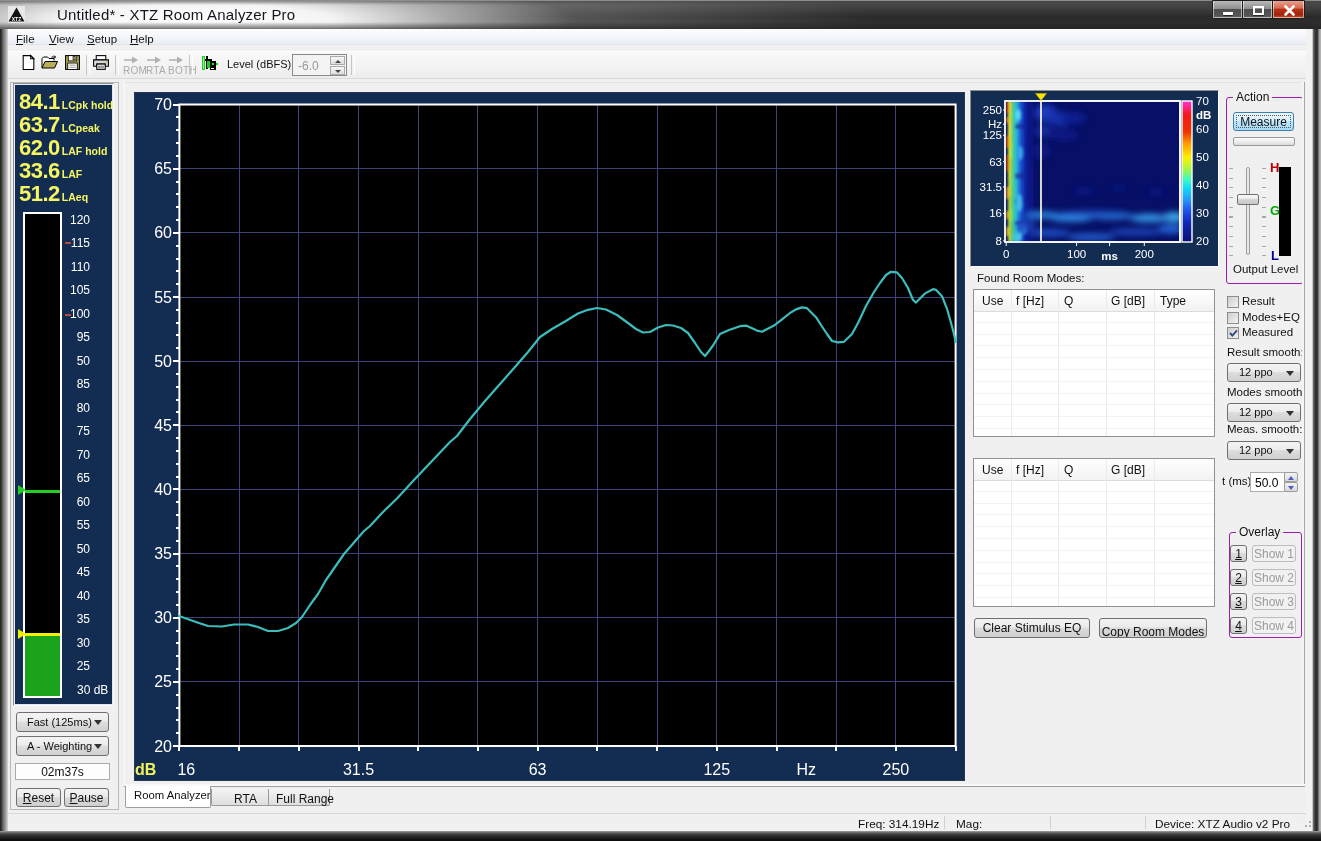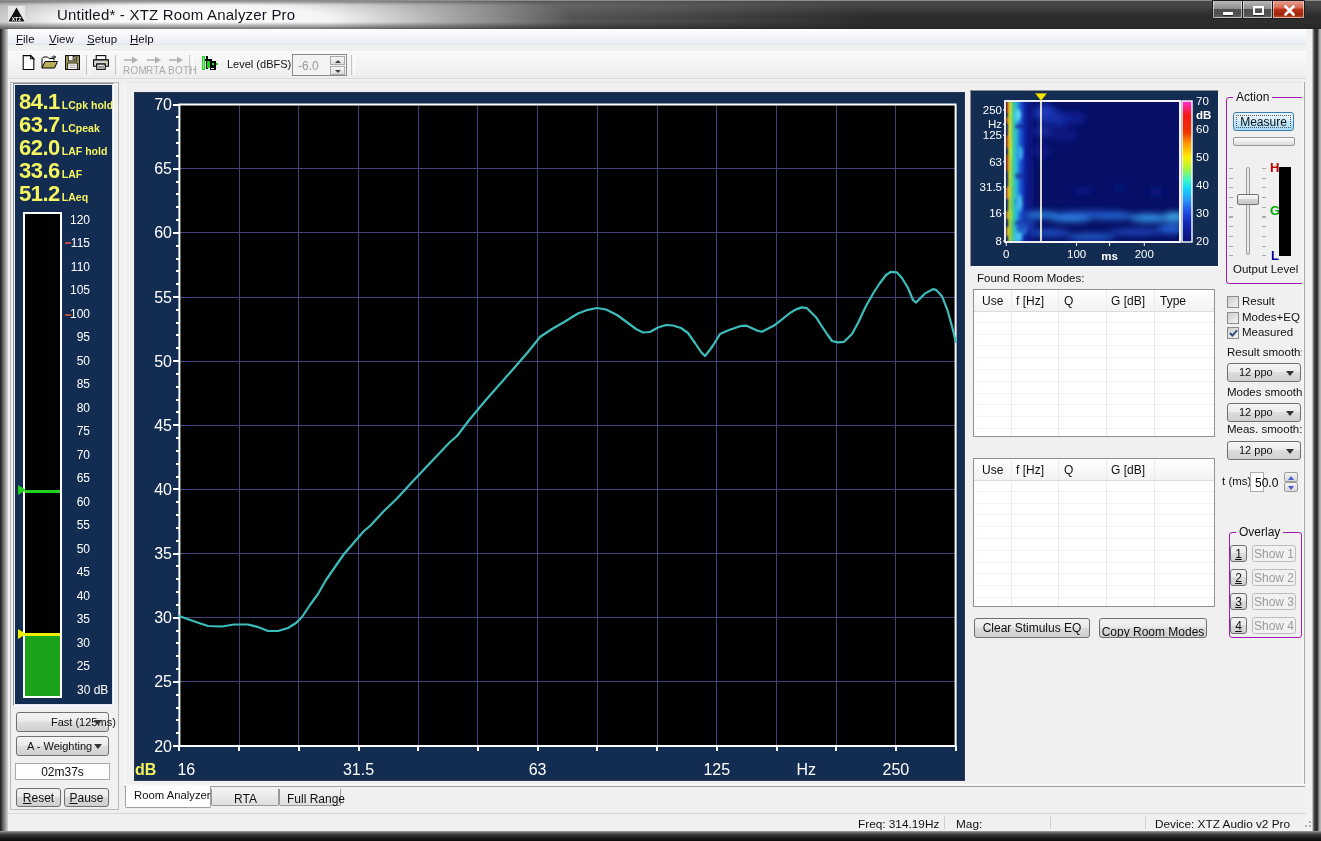--- a/index.html
+++ b/index.html
@@ -254,21 +254,21 @@
         <div class="mlabel" style="top:458px;">50</div>
         <div class="mlabel" style="top:481px;">45</div>
         <div class="mlabel" style="top:505px;">40</div>
         <div class="mlabel" style="top:528px;">35</div>
         <div class="mlabel" style="top:552px;">30</div>
         <div class="mlabel" style="top:575px;">25</div>
         <div class="mlabel" style="top:599px;left:63px;width:46px;text-align:left;">30 dB</div>
       </div>
     </div>
     <div class="combo" style="left:5px;top:629px;width:93px;height:20px;">
-        <span style="position:absolute;left:10px;top:3px;margin-left:24px;">Fast (125ms)</span>
+        <span style="position:absolute;left:10px;top:3px;">Fast (125ms)</span>
         <span class="arr"></span>
       </div>
     <div class="combo" style="left:5px;top:653px;width:93px;height:20px;">
         <span style="position:absolute;left:10px;top:3px;">A - Weighting</span>
         <span class="arr"></span>
       </div>
     <div class="sunken" style="left:4px;top:680px;width:95px;height:17px;font-size:12px;text-align:center;color:#111;padding-top:1px;">02m37s</div>
     <div class="btn" style="left:5px;top:705px;width:45px;height:19px;padding-top:2px;"><u>R</u>eset</div>
     <div class="btn" style="left:53px;top:705px;width:45px;height:19px;padding-top:2px;"><u>P</u>ause</div>
   </div>
@@ -590,21 +590,21 @@
         <span style="position:absolute;left:11px;top:2px;">12 ppo</span>
         <span class="arr"></span>
       </div>
     <div class="abs lbl" style="left:1227px;top:423px;">Meas. smooth:</div>
     <div class="combo" style="left:1227px;top:441px;width:74px;height:19px;">
         <span style="position:absolute;left:11px;top:2px;">12 ppo</span>
         <span class="arr"></span>
       </div>
 
     <div class="abs lbl" style="left:1222px;top:475px;">t (ms)</div>
-    <div class="sunken" style="left:1250px;top:472px;width:14px;height:20px;background:#fff;">
+    <div class="sunken" style="left:1250px;top:472px;width:35px;height:20px;background:#fff;">
         <span style="position:absolute;left:4px;top:3px;font-size:12px;">50.0</span>
       </div>
     <div class="abs spinbtn" style="left:1284px;top:472px;height:10px;">
         <span class="spup"></span>
       </div>
     <div class="abs spinbtn" style="left:1284px;top:482px;height:10px;">
         <span class="spdn"></span>
       </div>
 
     <div class="gbox" style="left:1229px;top:532px;width:73px;height:106px;">
@@ -626,21 +626,21 @@
     <div class="abs" style="left:1302px;top:82px;width:2px;height:705px;background:#f5f5f5;"></div>
     <div class="abs" style="left:124px;top:82px;width:1px;height:704px;background:#fafafa;"></div>
     <div class="abs" style="left:124px;top:784px;width:1181px;height:2px;background:#f8f8f8;"></div>
     <div class="abs" style="left:124px;top:786px;width:1181px;height:1px;background:#9f9f9f;"></div>
     <div class="abs tab tabactive" style="left:125px;top:786px;width:86px;height:22px;">
         <span style="left:8px;font-size:11.3px;">Room Analyzer</span>
       </div>
     <div class="abs tab" style="left:211px;top:789px;width:68px;height:17px;">
         <span style="left:22px;">RTA</span>
       </div>
-    <div class="abs tab" style="left:279px;top:789px;width:62px;height:17px;padding-left:24px;">
+    <div class="abs tab" style="left:268px;top:789px;width:62px;height:17px;padding-left:24px;">
         <span style="left:7px;">Full Range</span>
       </div>
     <div class="abs" id="statusbar">
       <div class="abs slbl" style="left:850px;">Freq: 314.19Hz</div>
       <div class="abs slbl" style="left:948px;">Mag:</div>
       <div class="abs slbl" style="left:1147px;">Device: XTZ Audio v2 Pro</div>
       <div class="ssep" style="left:936px;"></div>
       <div class="ssep" style="left:1042px;"></div>
       <div class="ssep" style="left:1137px;"></div>
       <svg class="abs" style="left:1294px;top:4px;" width="10" height="10">

